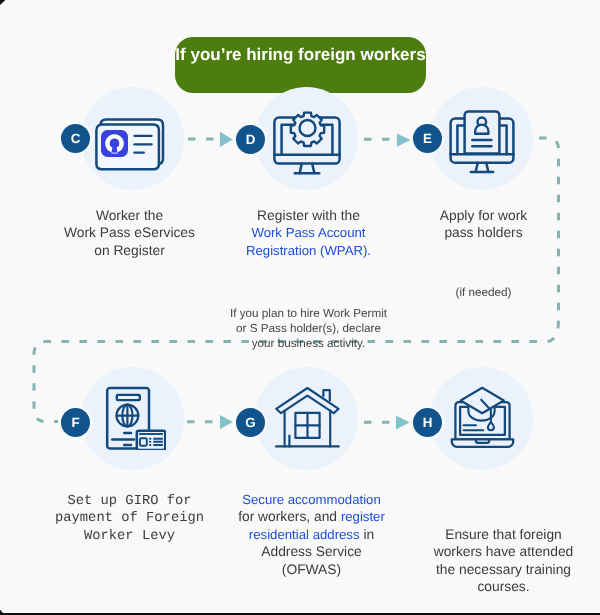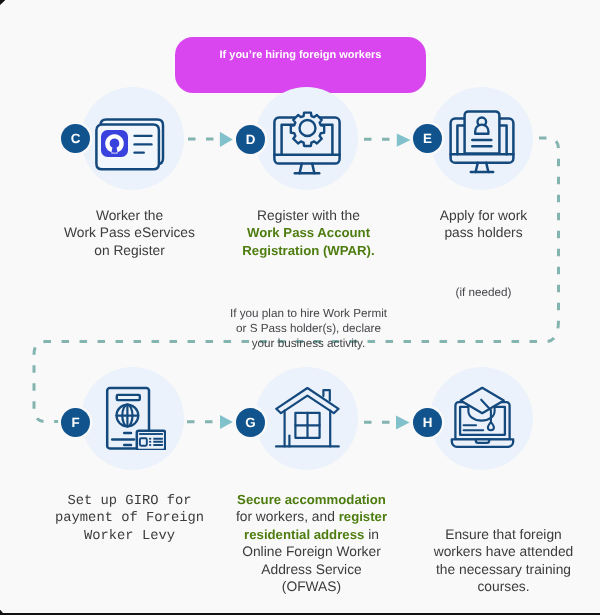--- a/index.html
+++ b/index.html
@@ -4,32 +4,32 @@
 <style>
   html,body{margin:0;padding:0;-webkit-font-smoothing:antialiased;text-rendering:geometricPrecision;}
   body{width:600px;height:615px;background:#f9f9f9;font-family:"Liberation Sans",sans-serif;overflow:hidden;}
   .page{position:relative;width:600px;height:615px;background:#f9f9f9;}
   .bottom-rule{position:absolute;left:0;bottom:0;width:600px;height:1.8px;background:#111111;}
   .corner-mark{position:absolute;left:0;top:0;width:5.4px;height:5px;background:#121212;
      clip-path:polygon(0 0,100% 0,0 100%);}
   .corner-mark-bl{position:absolute;left:0;bottom:0;width:4.5px;height:5.5px;background:#111111;
      clip-path:polygon(0 0,100% 100%,0 100%);}
   
-  .pill{position:absolute;left:175px;top:37px;width:251px;height:36px;background:#d946ef;
+  .pill{position:absolute;left:175px;top:37px;width:251px;height:36px;background:#4d7c0f;
         border-radius:18px;color:#ffffff;display:flex;align-items:center;justify-content:center;
-        font-size:11px;font-weight:bold;letter-spacing:0px;padding-bottom:20px;}
+        font-size:17px;font-weight:bold;letter-spacing:0px;padding-bottom:20px;}
   
   .halo{position:absolute;border-radius:50%;background:#ebf2fb;}
   
   .badge{position:absolute;border-radius:50%;background:#10538d;color:#ffffff;
          display:flex;align-items:center;justify-content:center;font-size:13.4px;font-weight:bold;
          width:29px;height:29px;box-shadow:0 0 0 2.5px #f9f9f9;}
   
   .cap{position:absolute;text-align:center;color:#3c3c3c;font-size:13.8px;line-height:17.4px;}
-  .cap b{font-weight:bold;color:#4d7c0f;font-size:13.2px;}
+  .cap b{font-weight:normal;color:#1d4ed8;font-size:13.2px;}
   .sub{position:absolute;text-align:center;color:#45454a;font-size:11.7px;line-height:15.1px;margin-top:40px;}
   .clockline{color:#14679e;font-weight:bold;}
   .clockicon{display:inline-block;vertical-align:-1px;margin-right:4px;}
   svg{display:block;}
   .icon{position:absolute;}
   .conn{position:absolute;left:0;top:0;width:600px;height:615px;pointer-events:none;}
 </style>
 </head>
 <body>
 
@@ -218,21 +218,20 @@
   <div class="cap" style="left:26px;top:493px;width:207px;font-family:Liberation Mono, monospace;">
     <div>Set up GIRO for</div>
     <div>payment of Foreign</div>
     <div>Worker Levy</div>
   </div>
 
   <div class="cap" style="left:208px;top:491px;width:207px;">
     <div><b>Secure accommodation</b></div>
     <div><span>for workers, and </span><b>register</b></div>
     <div><b>residential address</b><span> in</span></div>
-    <div>Online Foreign Worker</div>
     <div>Address Service</div>
     <div>(OFWAS)</div>
   </div>
 
   <div class="cap" style="left:400px;top:526px;width:207px;">
     <div>Ensure that foreign</div>
     <div>workers have attended</div>
     <div>the necessary training</div>
     <div>courses.</div>
   </div>

